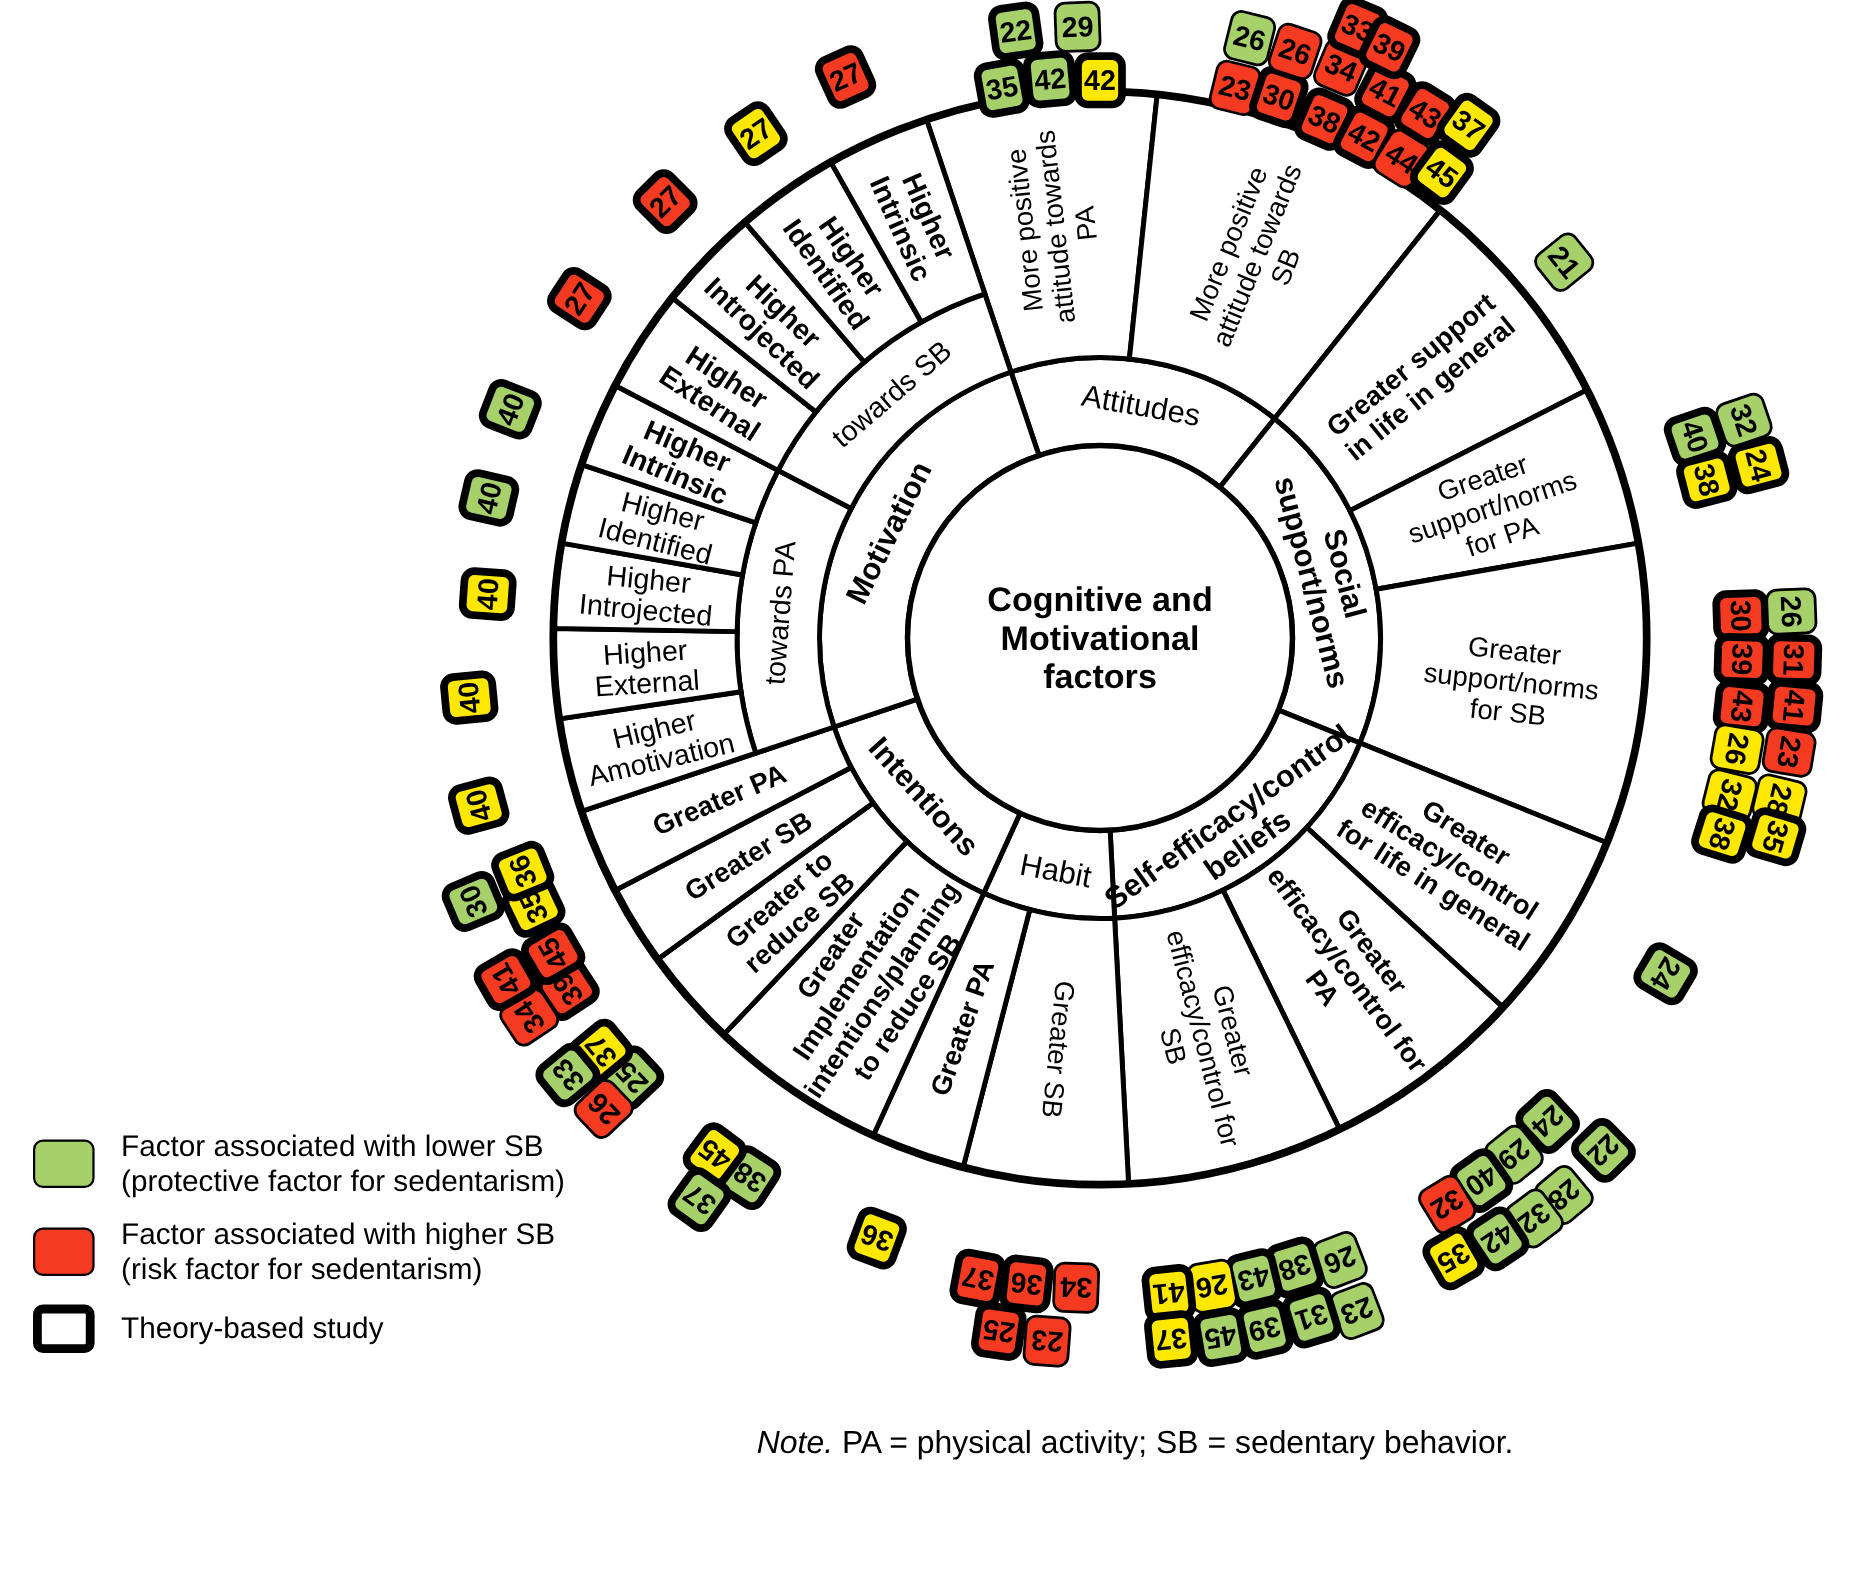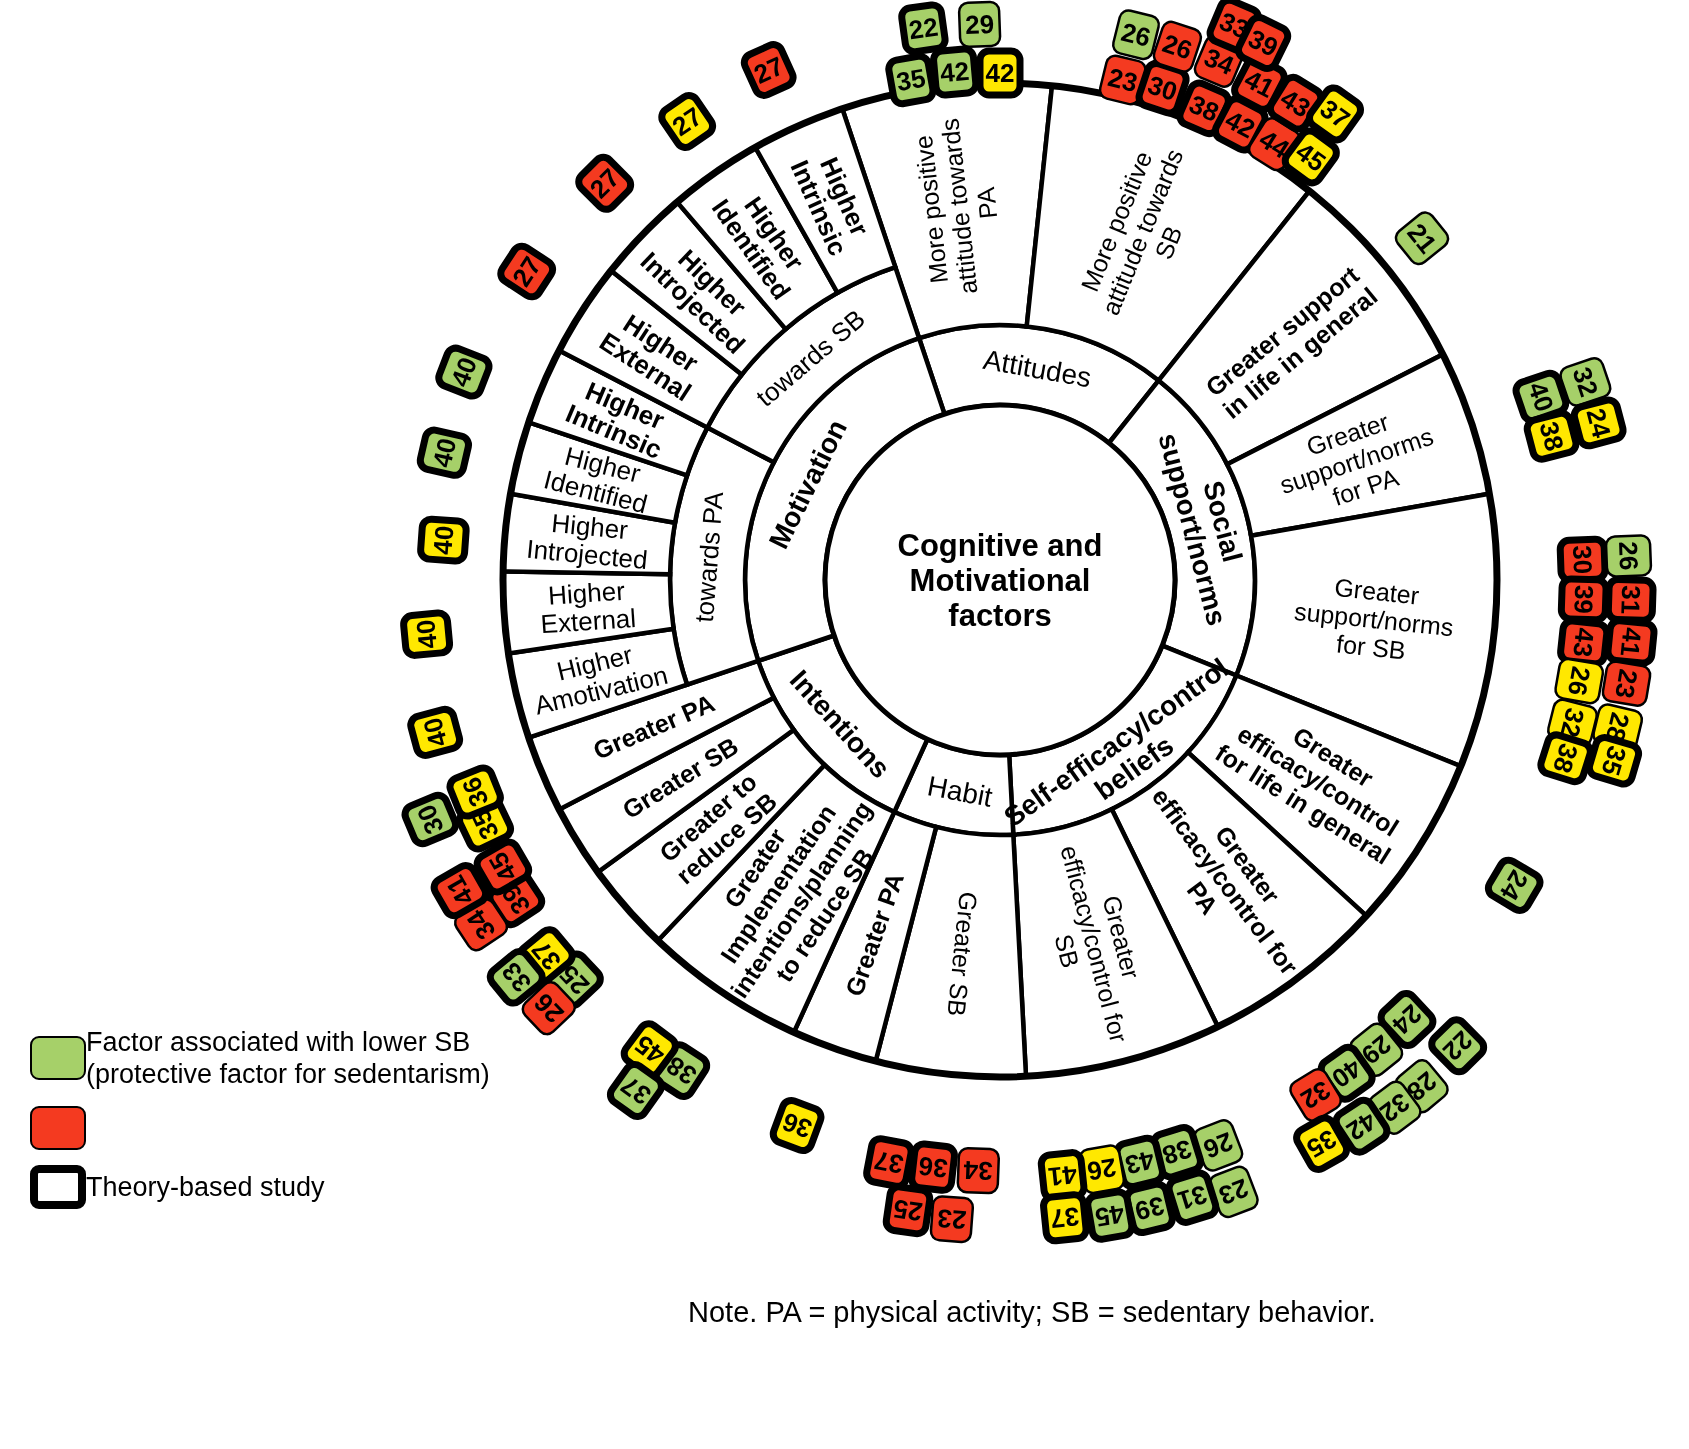--- a/index.html
+++ b/index.html
@@ -1,26 +1,26 @@
 <!DOCTYPE html>
 <html><head>
 <meta charset="utf-8">
 <style>
   html,body{margin:0;padding:0;background:#fff;}
   body{font-family:"Liberation Sans",sans-serif;color:#000;}
   #stage{position:relative;width:1689px;height:1449px;background:#fff;overflow:hidden;}
   #sunburst{position:absolute;left:0;top:0;}
   .legend{position:absolute;left:30px;top:1026px;display:flex;flex-direction:column;gap:15px;}
-  .legend-row{display:flex;align-items:center;}
+  .legend-row{display:flex;align-items:center;gap:24px;}
   .swatch{width:56px;height:44px;border-radius:9px;flex:0 0 auto;box-sizing:border-box;}
   .swatch.thin{border:2px solid #000;}
   .swatch.thick{border:8px solid #000;}
   .legend-text{font-size:27px;line-height:1.2;}
   .note{position:absolute;left:688px;top:1296px;font-size:29px;white-space:nowrap;}
-  .note .prefix{}
+  .note .prefix{font-style:italic;}
   svg text{font-family:"Liberation Sans",sans-serif;}
 </style>
 </head>
 <body>
 
 <div id="stage">
   <svg id="sunburst" width="1689" height="1449" viewBox="0 0 1689 1449">
       <path d="M944.5 414.0 L919.1 338.2 A255 255 0 0 1 1158.7 380.4 L1108.9 443.0 A175 175 0 0 0 944.5 414.0 Z" fill="#fff" stroke="#000" stroke-width="4.5"></path>
       <path d="M919.1 338.2 L842.3 108.7 A497 497 0 0 1 1052.0 85.7 L1026.7 326.4 A255 255 0 0 0 919.1 338.2 Z" fill="#fff" stroke="#000" stroke-width="4.5"></path>
       <path d="M1026.7 326.4 L1052.0 85.7 A497 497 0 0 1 1309.4 191.0 L1158.7 380.4 A255 255 0 0 0 1026.7 326.4 Z" fill="#fff" stroke="#000" stroke-width="4.5"></path>
@@ -492,20 +492,21 @@
       </g>
     </svg>
 
   <div class="legend" id="legend">
       <div class="legend-row">
         <div class="swatch thin" style="background: rgb(166, 208, 105);"></div>
         <div class="legend-text">Factor associated with lower SB<br>(protective factor for sedentarism)</div>
       </div>
       <div class="legend-row">
         <div class="swatch thin" style="background: rgb(244, 58, 32);"></div>
+        <div class="legend-text">Factor associated with higher SB<br>(risk factor for sedentarism)</div>
       </div>
       <div class="legend-row">
         <div class="swatch thick" style="background: rgb(255, 255, 255);"></div>
         <div class="legend-text">Theory-based study</div>
       </div>
     </div>
 
   <div class="note">
     <span class="prefix">Note.</span><span> PA = physical activity; SB = sedentary behavior.</span>
   </div>

